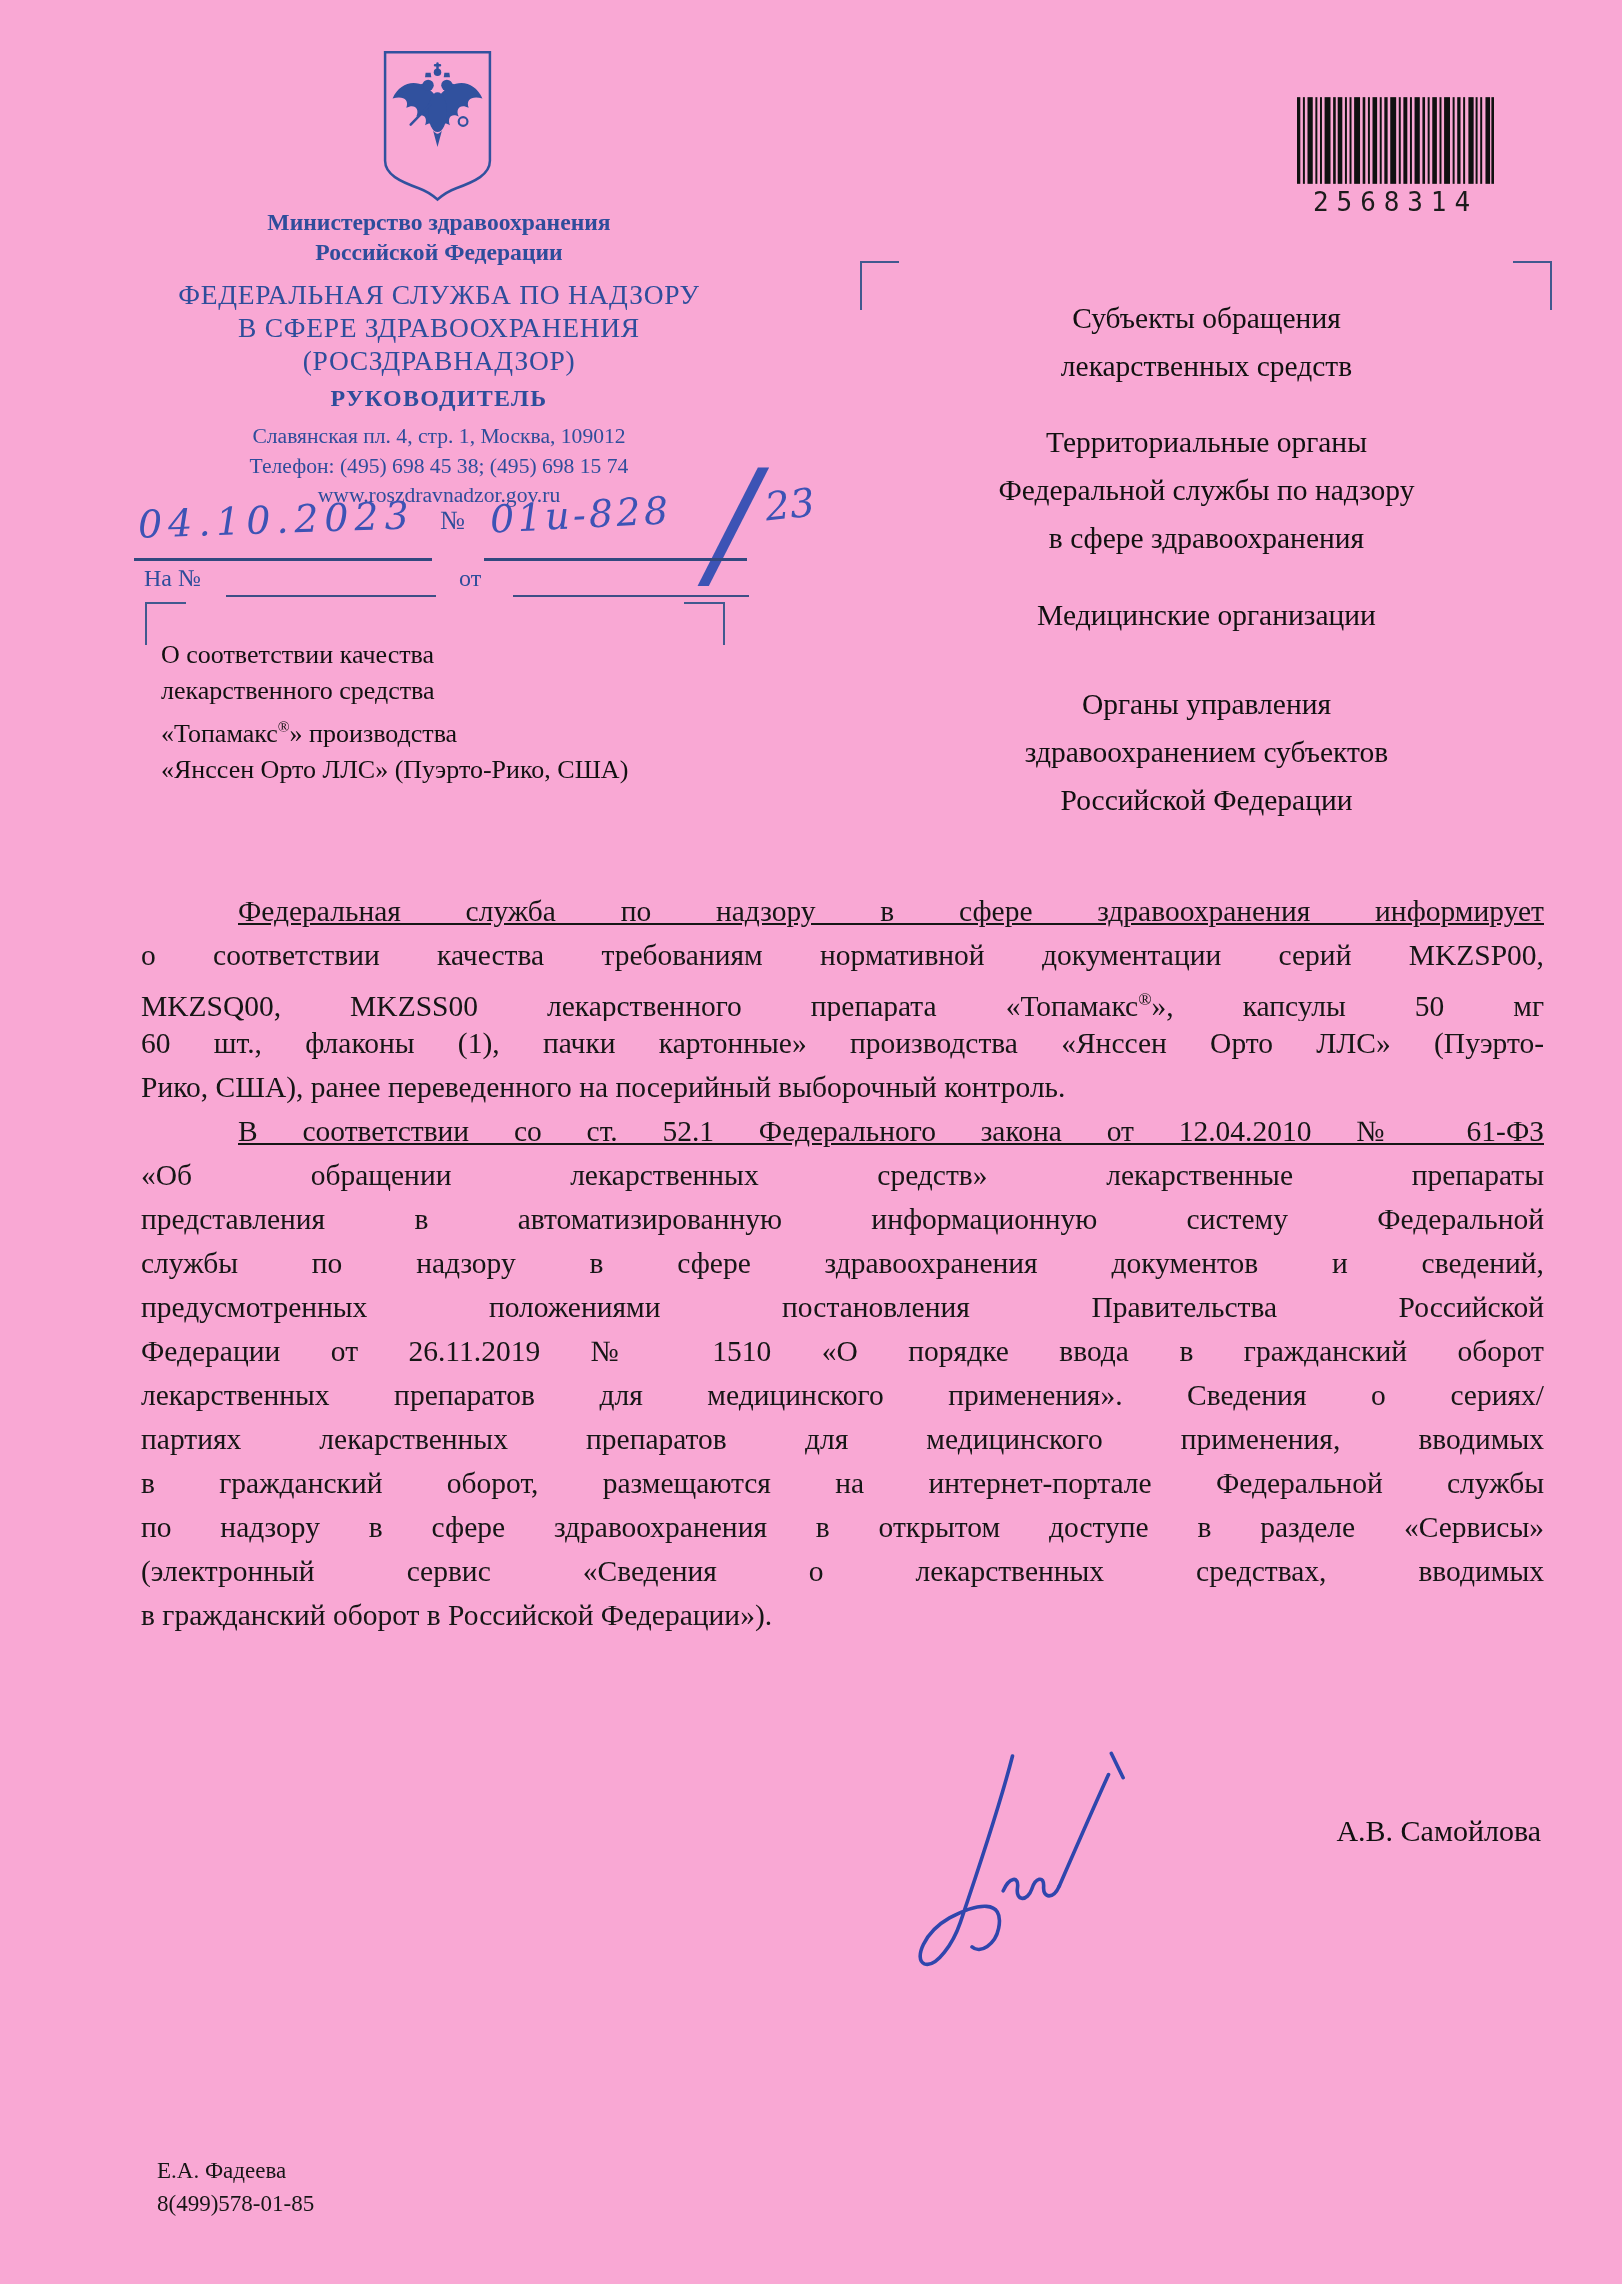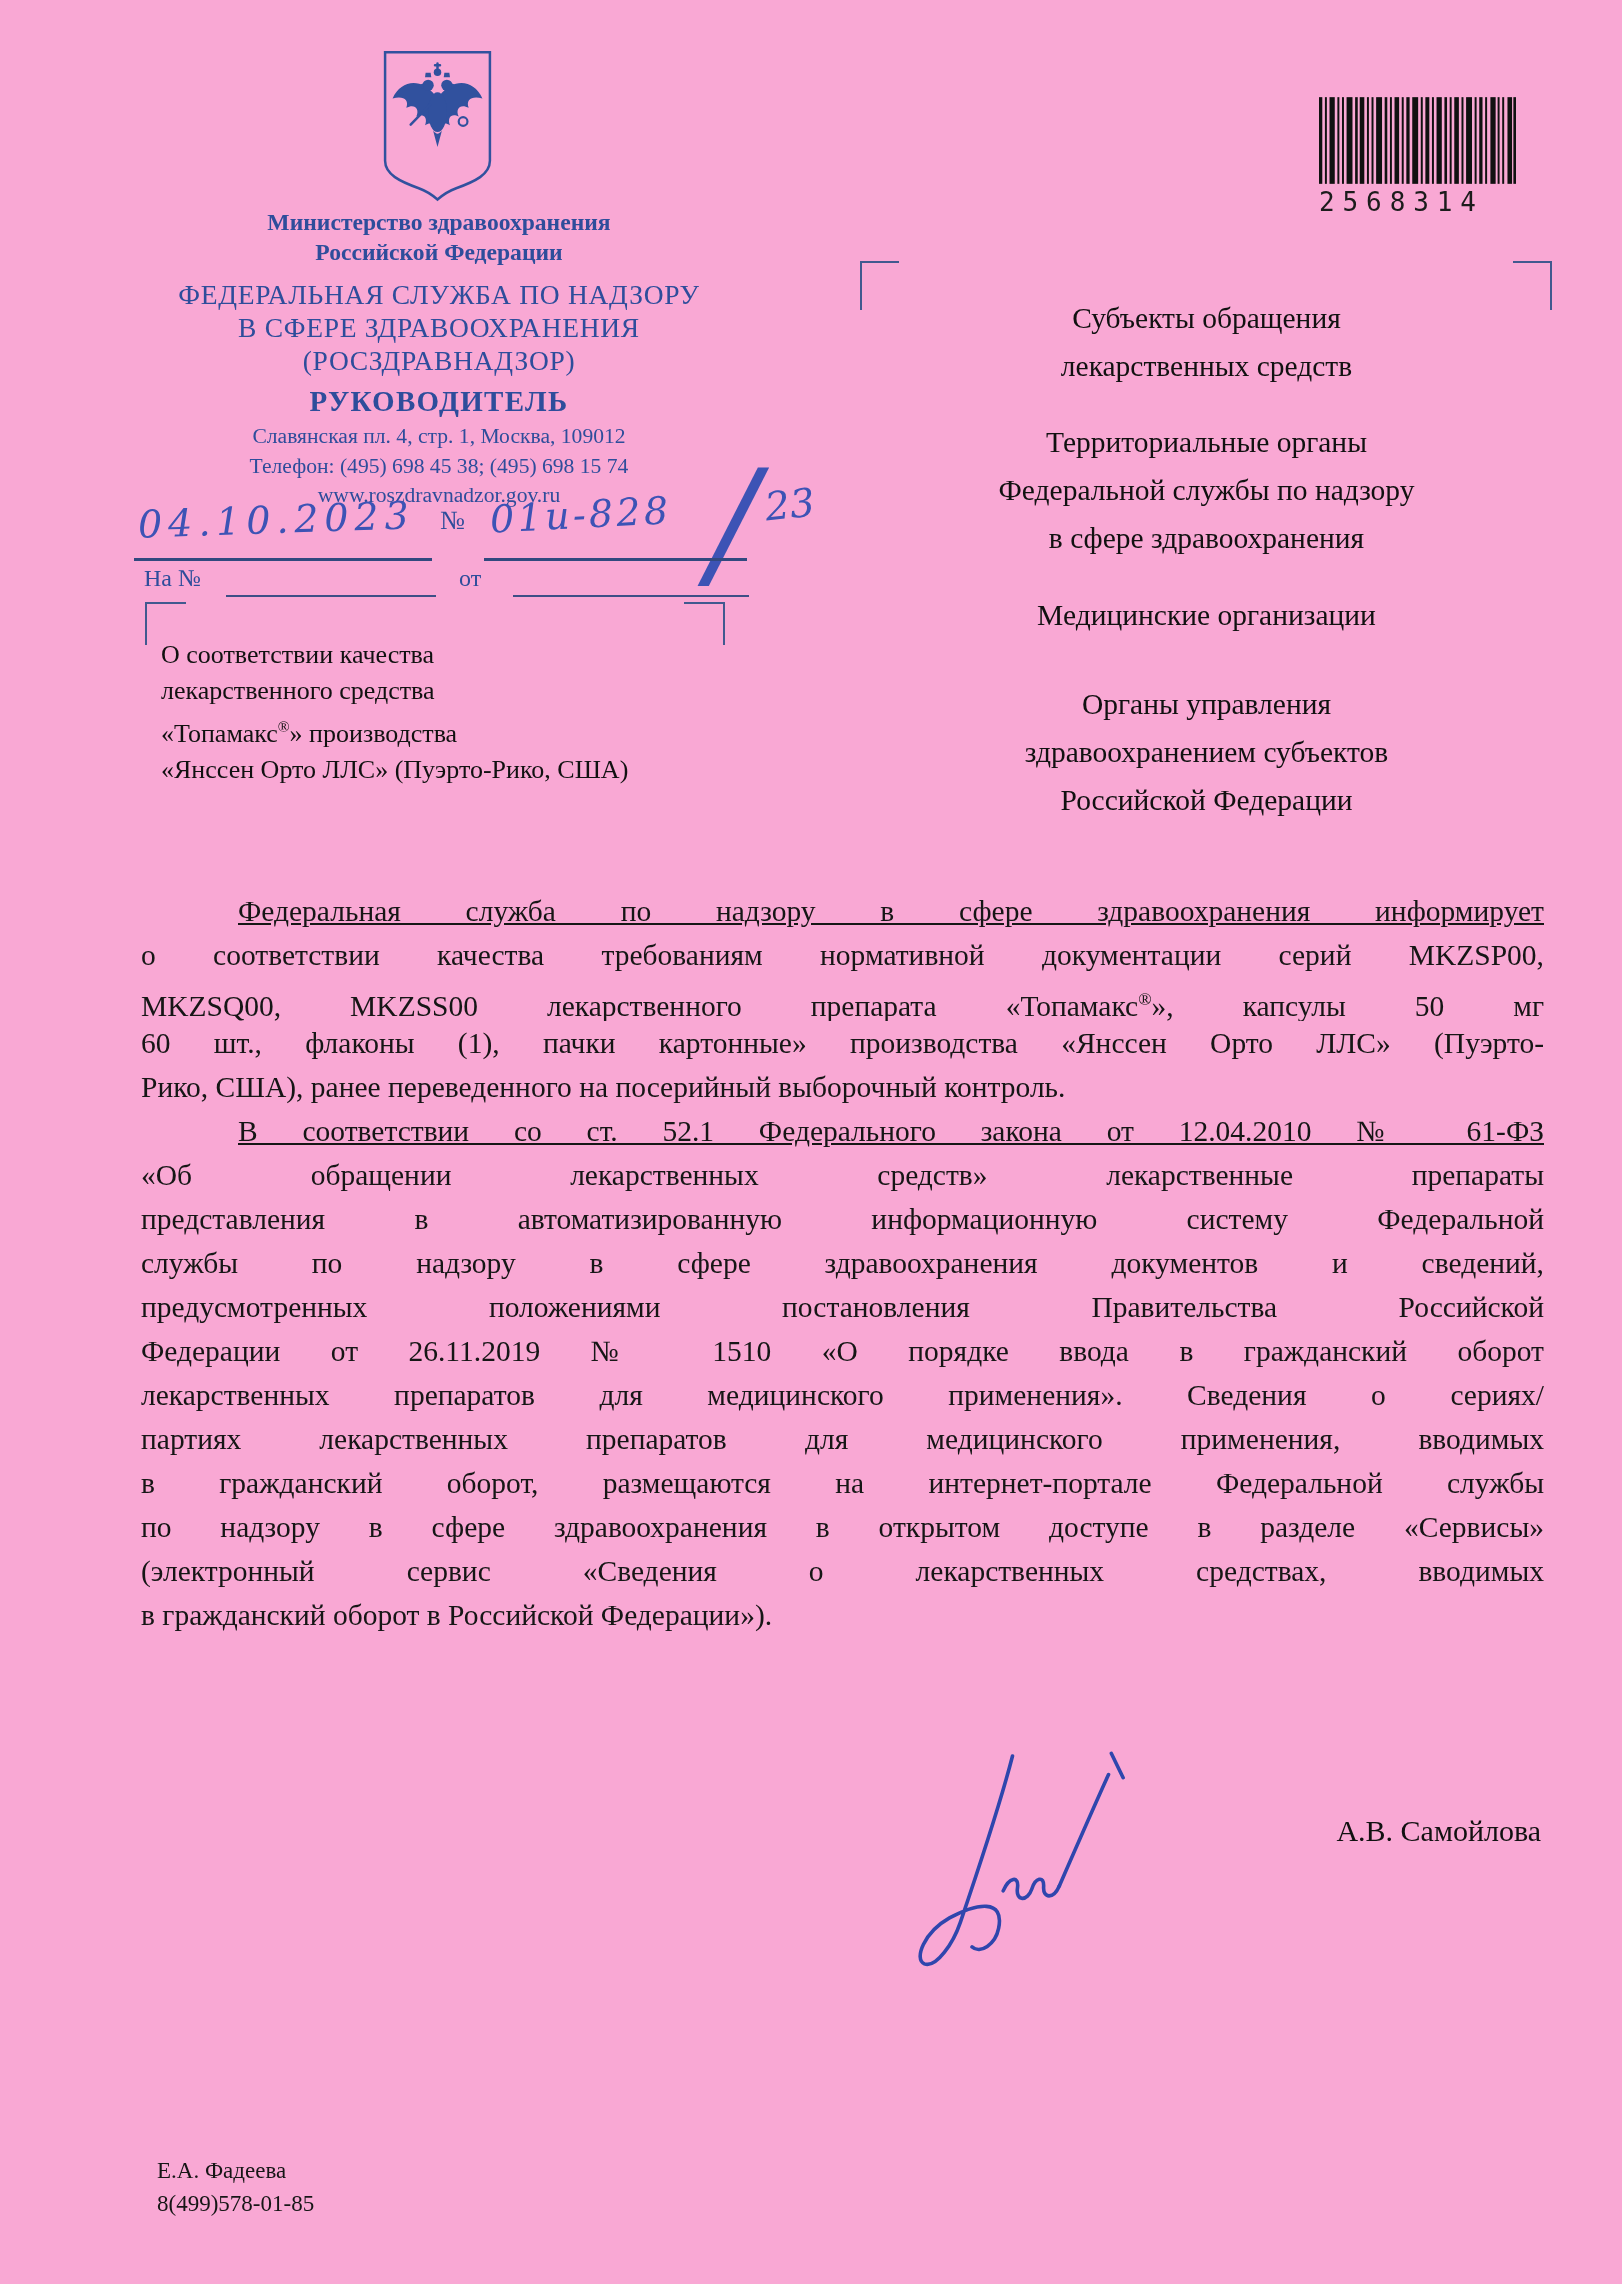--- a/index.html
+++ b/index.html
@@ -9,21 +9,21 @@
     background:#f9a8d4;
     font-family:"Liberation Serif", serif;
     color:#1c1c1c;
     overflow:hidden;
   }
   
   .lh{position:absolute;left:131px;width:616px;text-align:center;color:#2e4d9b;}
   .emblem{position:absolute;left:375px;top:46px;}
   .ministry{top:208px;font-size:23.6px;font-weight:bold;line-height:29.5px;}
   .service{top:278px;font-size:27.5px;font-weight:normal;line-height:33px;letter-spacing:0.7px;}
-  .position{top:385px;font-size:29px;font-weight:bold;letter-spacing:1.3px;}
+  .position{top:385px;font-size:24px;font-weight:bold;letter-spacing:1.3px;}
   .address{top:422px;font-size:21.6px;line-height:29.5px;}
   
   .hand{font-family:"DejaVu Serif", serif;font-style:italic;color:#3d53b5;}
   .reg-date{position:absolute;left:138px;top:498px;font-size:38px;letter-spacing:5.9px;transform:rotate(-2deg);}
   .reg-no-sign{position:absolute;left:440px;top:506px;font-size:26px;color:#2e4d9b;}
   .reg-number{position:absolute;left:490px;top:493px;font-size:38px;letter-spacing:3.3px;transform:rotate(-3deg);}
   .reg-slash{position:absolute;left:709px;top:451px;font-size:144px;line-height:144px;font-weight:300;}
   .reg-year{position:absolute;left:765px;top:482px;font-size:39px;transform:rotate(-6deg);}
   .u-line{position:absolute;height:2.6px;background:#31497f;}
   .u-date{left:134px;top:558px;width:298px;}
@@ -35,21 +35,21 @@
   .c-tl{border-left:2px solid #41598f;border-top:2px solid #41598f;}
   .c-tr{border-right:2px solid #41598f;border-top:2px solid #41598f;}
   
   .subject{position:absolute;left:161px;top:637px;width:564px;font-size:26px;line-height:36px;color:#111;}
   
   .recipients{position:absolute;left:859px;top:294px;width:695px;text-align:center;font-size:29.5px;line-height:48px;color:#111;}
   .rec-block{margin:0 0 27.5px 0;}
   .recipients .rec-b2{margin-bottom:29px;}
   .recipients .rec-b3{margin-bottom:41px;}
   
-  .barcode{position:absolute;left:1319px;top:97px;width:207px;}
+  .barcode{position:absolute;left:1292px;top:97px;width:207px;text-align:center;}
   .barcode-number{margin-top:1.3px;font-family:"DejaVu Sans Mono", monospace;font-size:26px;letter-spacing:7.9px;color:#1c1c1c;}
   
   .body-text{position:absolute;left:141px;top:889px;width:1403px;font-size:29.5px;color:#161616;}
   .jline{text-align:justify;height:44px;line-height:44px;overflow:hidden;}
   .jline::after{content:"";display:inline-block;width:100%;height:0;}
   .jlast{text-align:left;height:44px;line-height:44px;}
   .indent{text-indent:97px;text-decoration:underline;}
   sup{font-size:60%;vertical-align:super;}
   
   .sig-svg{position:absolute;left:897px;top:1735px;transform:rotate(-3deg);}

